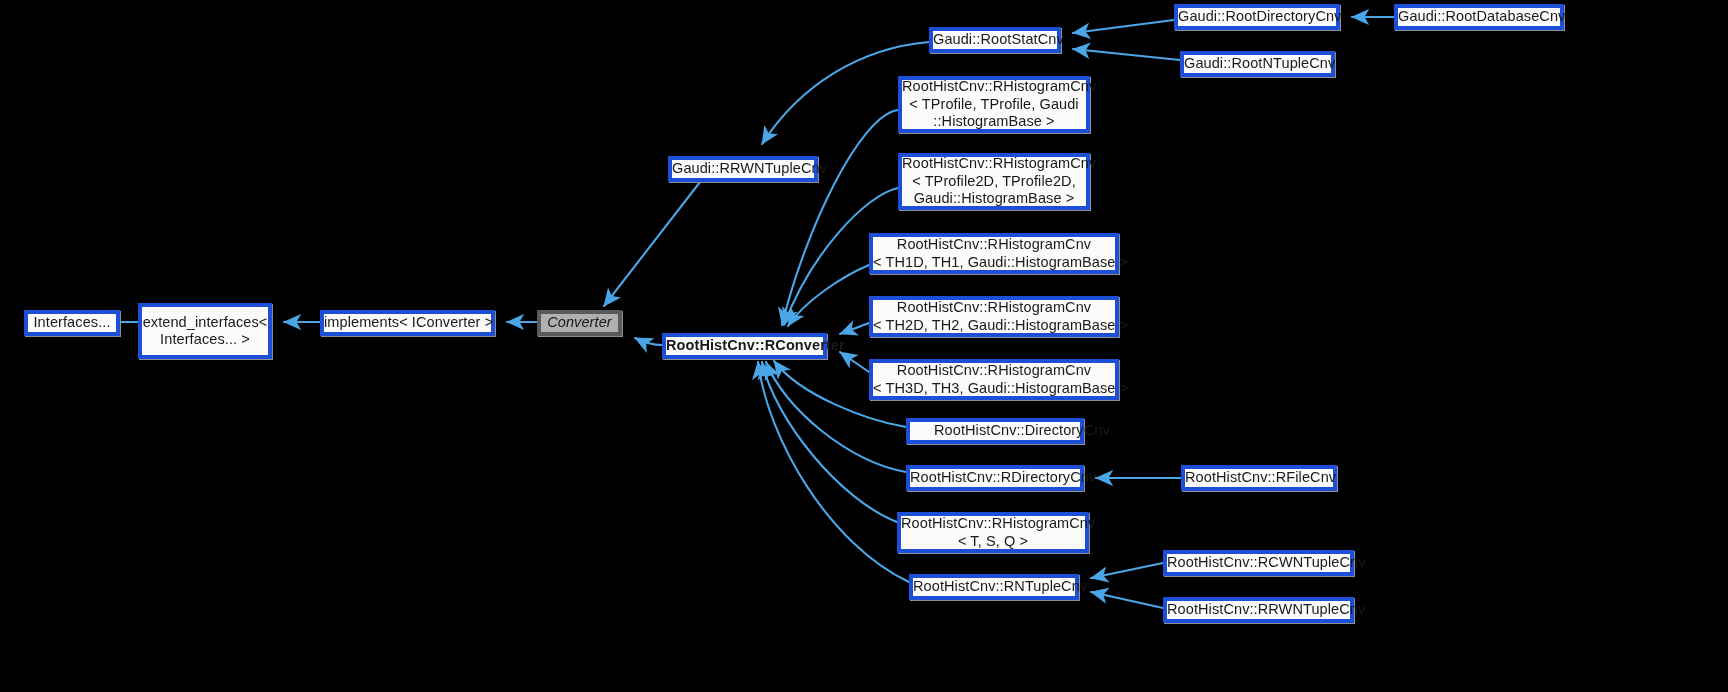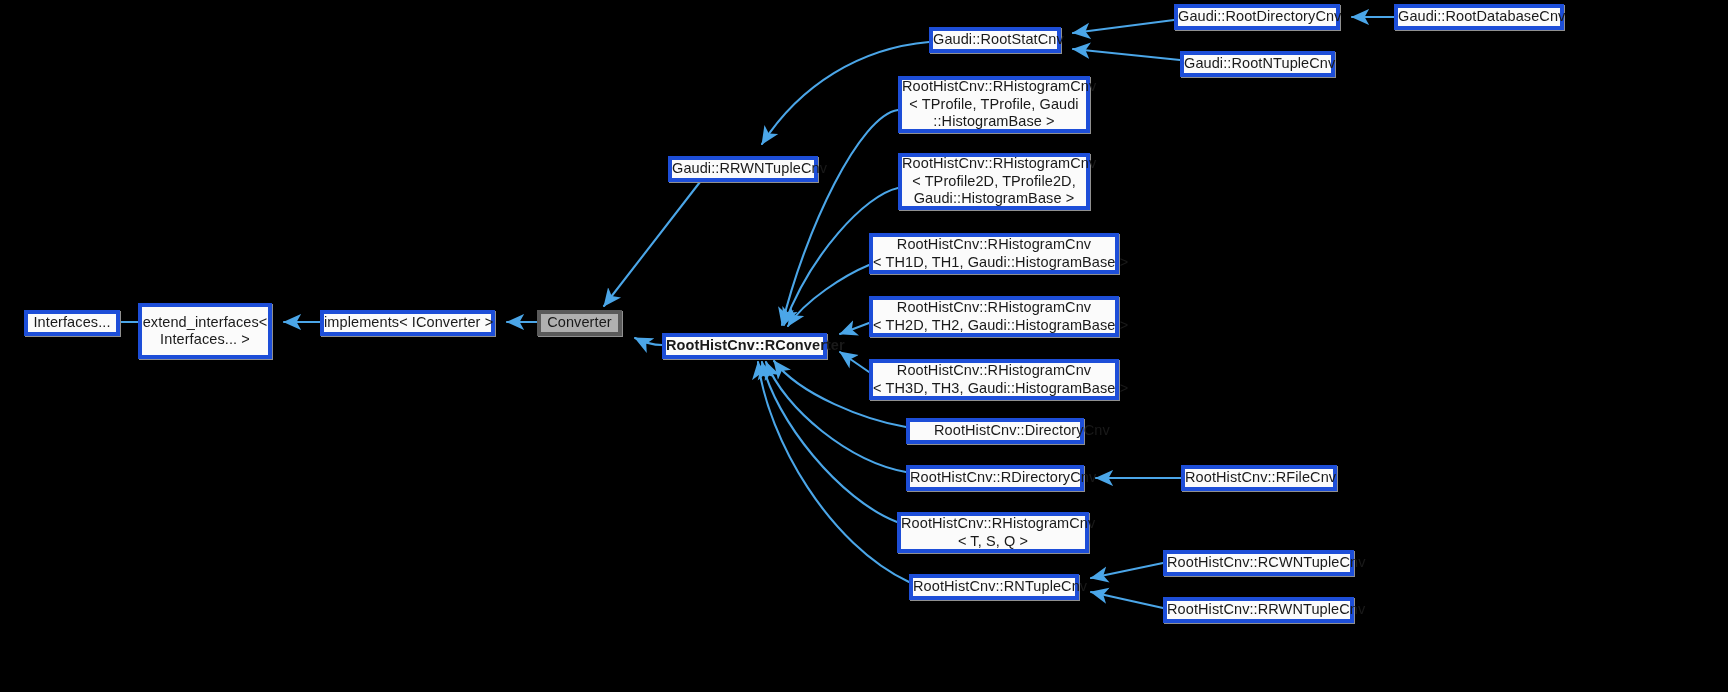--- a/index.html
+++ b/index.html
@@ -36,20 +36,21 @@
     align-items: center;
     justify-content: center;
     text-align: center;
     white-space: pre;
     letter-spacing: 0.1px;
     z-index: 2;
   }
   .node.focus {
     background: #b0b0b0;
     border-color: #5a5a5a;
+    font-style: italic;
   }
   .node span {
     display: block;
     width: 100%;
   }
 </style>
 </head>
 <body>
 
 <div id="diagram">

